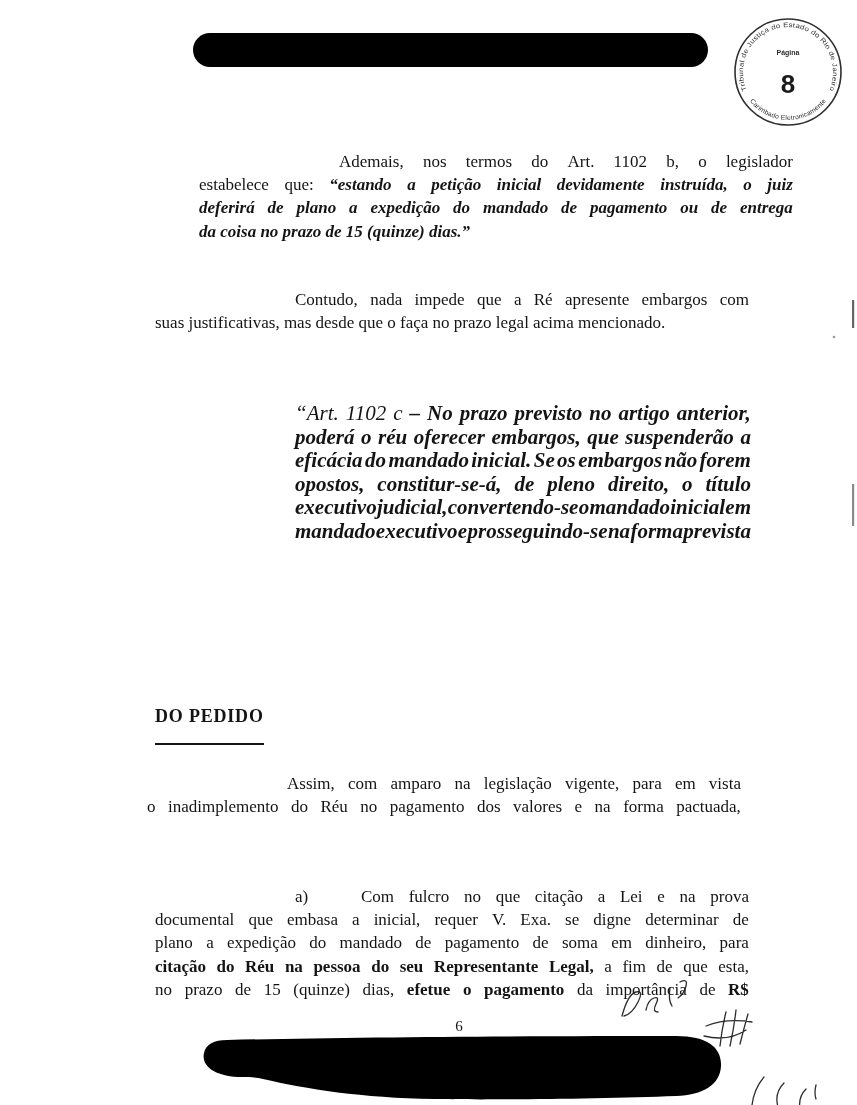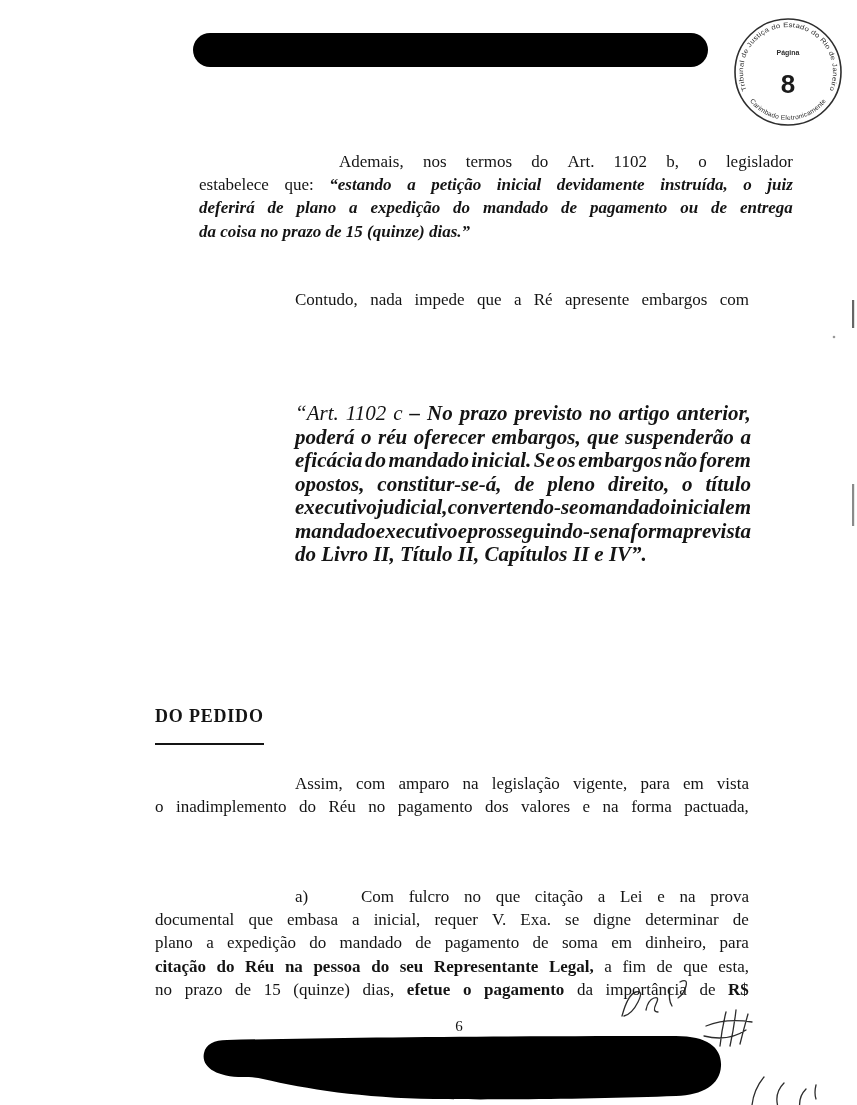--- a/index.html
+++ b/index.html
@@ -24,21 +24,21 @@
   .seg-bi{font-weight:bold;font-style:italic;}
   .seg-mk{margin-right:38px;}
   #p1{left:155px;top:150px;width:594px;margin-left:44px;}
   #p1 .line:first-child{padding-left:140px;}
   #p2{left:155px;top:288px;width:594px;}
   #p2 .line:first-child{padding-left:140px;}
   #quote{left:295px;top:402px;width:456px;font-size:21px;}
   #quote .line{height:23.5px;line-height:23.5px;}
   #heading{left:155px;top:706px;font-size:18px;font-weight:bold;letter-spacing:0.8px;}
   #heading span{border-bottom:2.2px solid var(--ink);padding-bottom:17px;}
-  #p3{left:155px;top:772px;width:594px;}
+  #p3{left:147px;top:772px;width:594px;}
   #p3 .line:first-child{padding-left:140px;}
   #itemA{left:155px;top:885px;width:594px;}
   #itemA .line:first-child{padding-left:140px;}
   #pagenum{left:444px;top:1018px;width:30px;text-align:center;font-size:15px;}
   #bar-top{
     position:absolute;left:193px;top:33px;width:515px;height:34px;
     background:var(--redaction);border-radius:17px;
   }
   #overlay{position:absolute;left:0;top:0;pointer-events:none;}
   #stamp{position:absolute;left:729px;top:13px;width:118px;height:118px;}
@@ -112,20 +112,21 @@
       <span class="seg-r">Contudo,</span>
       <span class="seg-r">nada</span>
       <span class="seg-r">impede</span>
       <span class="seg-r">que</span>
       <span class="seg-r">a</span>
       <span class="seg-r">Ré</span>
       <span class="seg-r">apresente</span>
       <span class="seg-r">embargos</span>
       <span class="seg-r">com</span>
     </div>
+    <div class="line"><span class="seg-r">suas justificativas, mas desde que o faça no prazo legal acima mencionado.</span></div>
   </div>
 <div id="quote" class="block">
     <div class="line just">
       <span class="seg-i">“Art.</span>
       <span class="seg-i">1102</span>
       <span class="seg-i">c</span>
       <span class="seg-bi">–</span>
       <span class="seg-bi">No</span>
       <span class="seg-bi">prazo</span>
       <span class="seg-bi">previsto</span>
@@ -174,21 +175,20 @@
     </div>
     <div class="line just">
       <span class="seg-bi">mandado</span>
       <span class="seg-bi">executivo</span>
       <span class="seg-bi">e</span>
       <span class="seg-bi">prosseguindo-se</span>
       <span class="seg-bi">na</span>
       <span class="seg-bi">forma</span>
       <span class="seg-bi">prevista</span>
     </div>
-    <div class="line"><span class="seg-bi">do Livro II, Título II, Capítulos II e IV”.</span></div>
   </div>
 
 <div id="heading" class="block">
   <span>DO PEDIDO</span>
 </div>
 
 <div id="p3" class="block">
     <div class="line just">
       <span class="seg-r">Assim,</span>
       <span class="seg-r">com</span>

